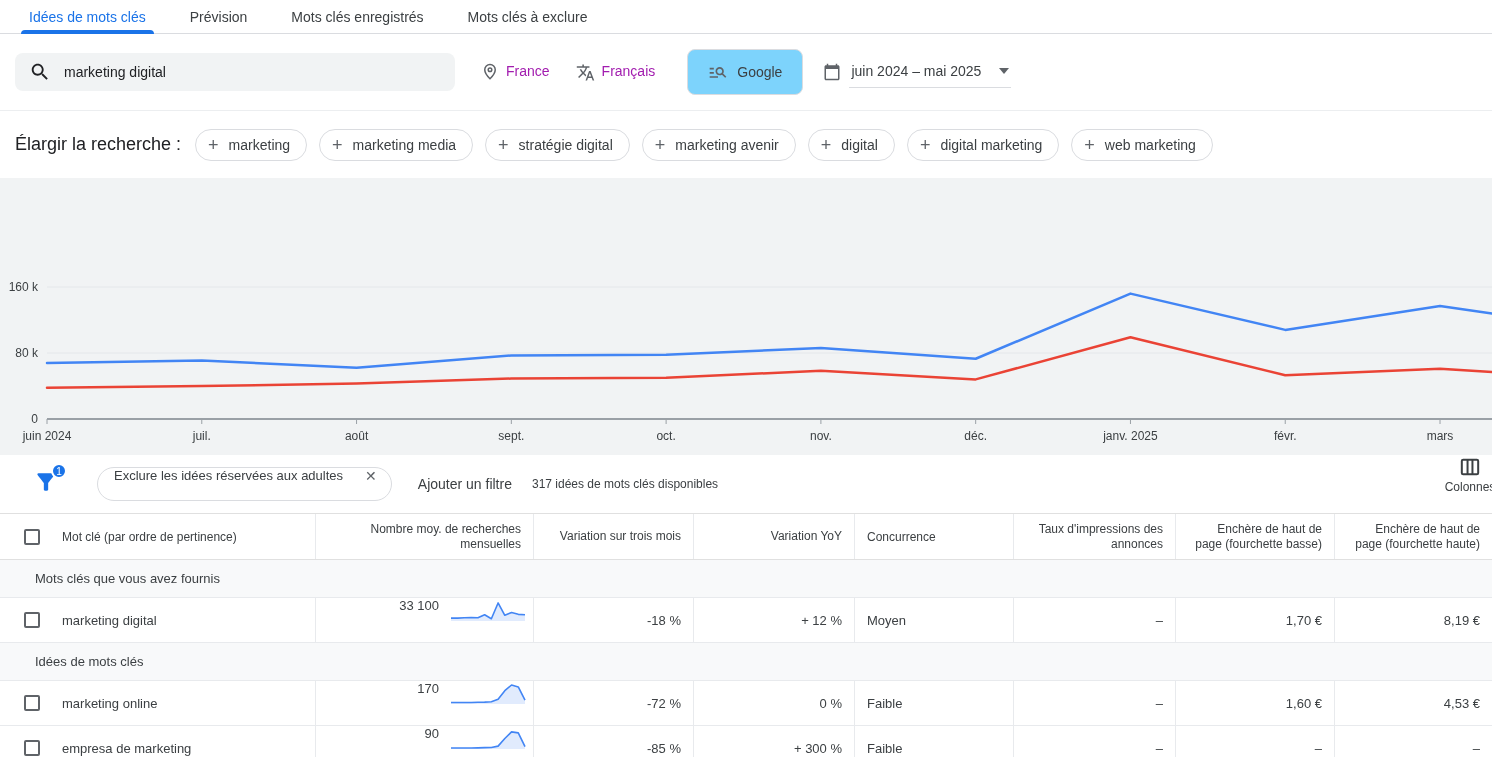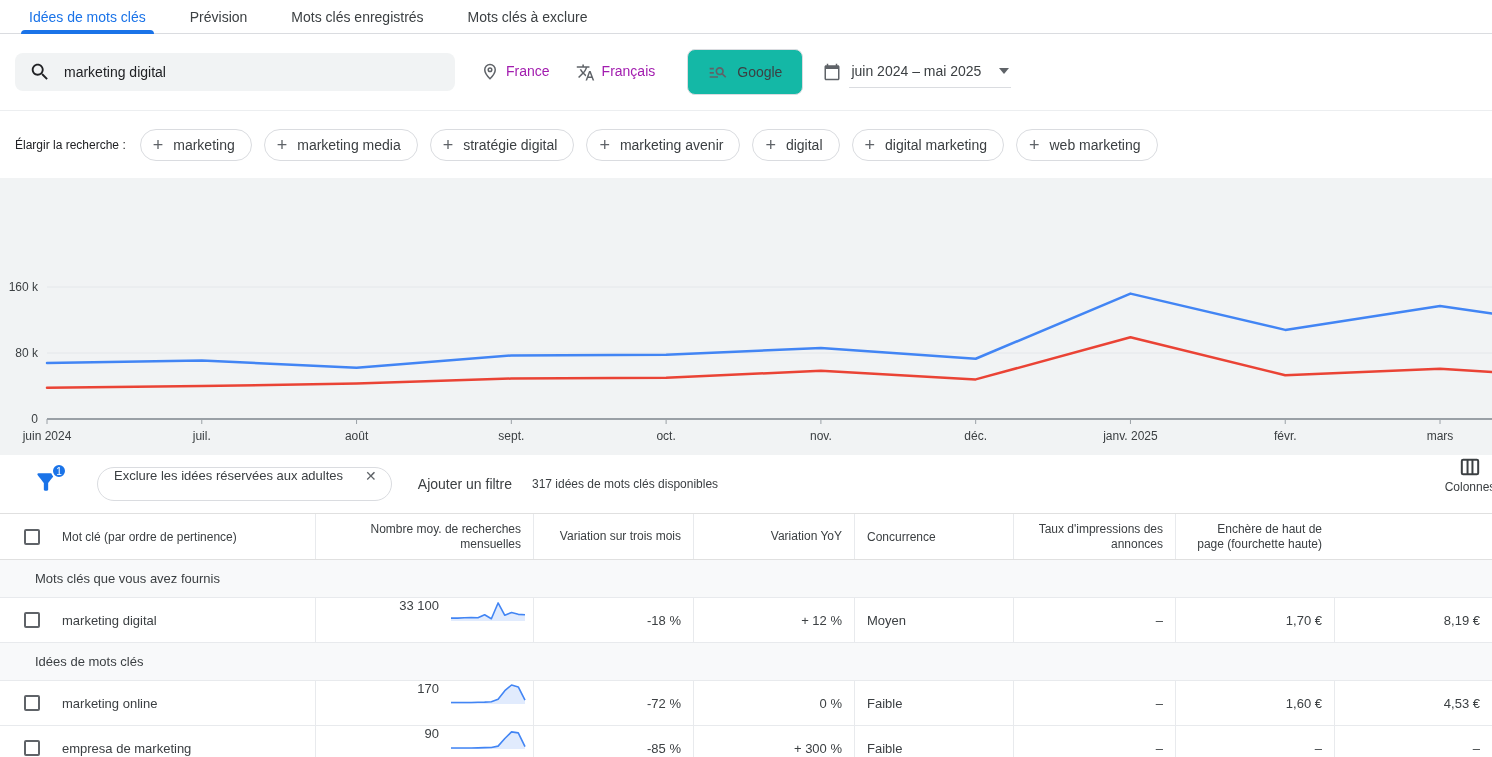--- a/index.html
+++ b/index.html
@@ -18,31 +18,31 @@
   
   .toolbar { height:77px; display:flex; align-items:center; background:#fff;
     border-bottom:1px solid #eceef0; padding-left:15px; }
   .searchbox { width:440px; height:38px; background:#f1f3f4; border-radius:8px;
     display:flex; align-items:center; padding:0 14px; gap:13px; }
   .searchbox .q { font-size:14px; font-weight:500; color:#202124; }
   .tool-item { display:flex; gap:7px; font-size:14px; color:#a21caf;
     margin-left:26px; cursor:pointer; white-space:nowrap; }
   .net-btn { margin-left:32px; height:46px; border:1px solid #dadce0; border-radius:8px;
     display:flex; align-items:center; gap:9px; padding:0 20px; font-size:14px; color:#3c4043;
-    background:#14b8a6; cursor:pointer; }
+    background:#7dd3fc; cursor:pointer; }
   .date-ctl { margin-left:20px; display:flex; align-items:center; gap:8px; cursor:pointer; }
   .date-text-wrap { display:flex; align-items:center; gap:18px; border-bottom:1px solid #dadce0;
     padding:6px 2px 8px 2px; }
   .date-text { font-size:14px; color:#3c4043; }
   .caret { width:0; height:0; border-left:5px solid transparent; border-right:5px solid transparent;
     border-top:6px solid #5f6368; }
 
   
   .expand-row { height:67px; display:flex; align-items:center; padding-left:15px; background:#fff; }
-  .expand-label { font-size:12px; color:#202124; margin-right:14px; white-space:nowrap; }
+  .expand-label { font-size:18px; color:#202124; margin-right:14px; white-space:nowrap; }
   .chip { display:flex; align-items:center; gap:10px; height:32px; padding:0 16px 0 12px;
     border:1px solid #dadce0; border-radius:16px; margin-right:12px; cursor:pointer;
     font-size:14px; color:#3c4043; white-space:nowrap; background:#fff; }
   .chip .plus { font-size:18px; color:#5f6368; line-height:1; }
 
   
   .chart-band { height:277px; background:#f1f3f4; }
   svg text { font-family:"Liberation Sans", sans-serif; }
 
   
@@ -233,20 +233,21 @@
 <div class="grid-row thead">
   <div class="cell first left">
     <div class="checkbox"></div>
     <span>Mot clé (par ordre de pertinence)</span>
   </div>
   <div class="cell right hdr-2l">Nombre moy. de recherches mensuelles</div>
   <div class="cell right hdr-2l">Variation sur trois mois</div>
   <div class="cell right hdr-2l">Variation YoY</div>
   <div class="cell left">Concurrence</div>
   <div class="cell right hdr-2l">Taux d'impressions des annonces</div>
+  <div class="cell right hdr-2l">Enchère de haut de page (fourchette basse)</div>
   <div class="cell right hdr-2l">Enchère de haut de page (fourchette haute)</div>
 </div>
 
 <div class="section-band">Mots clés que vous avez fournis</div>
 
 <div class="grid-row trow">
   <div class="cell first left">
       <div class="checkbox"></div>
       <span>marketing digital</span>
     </div>

